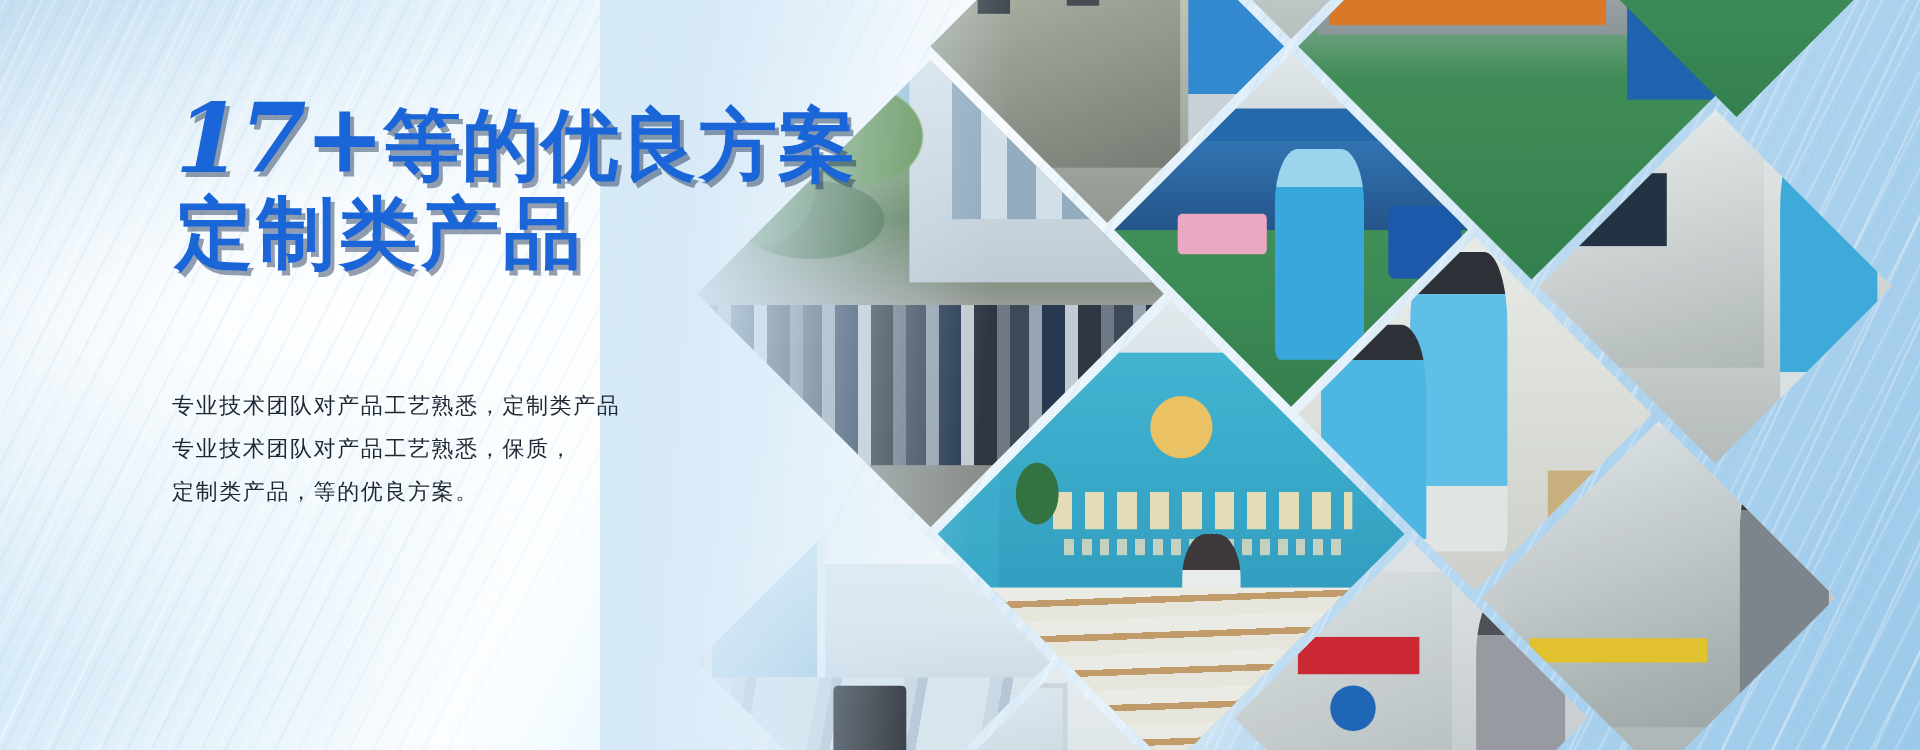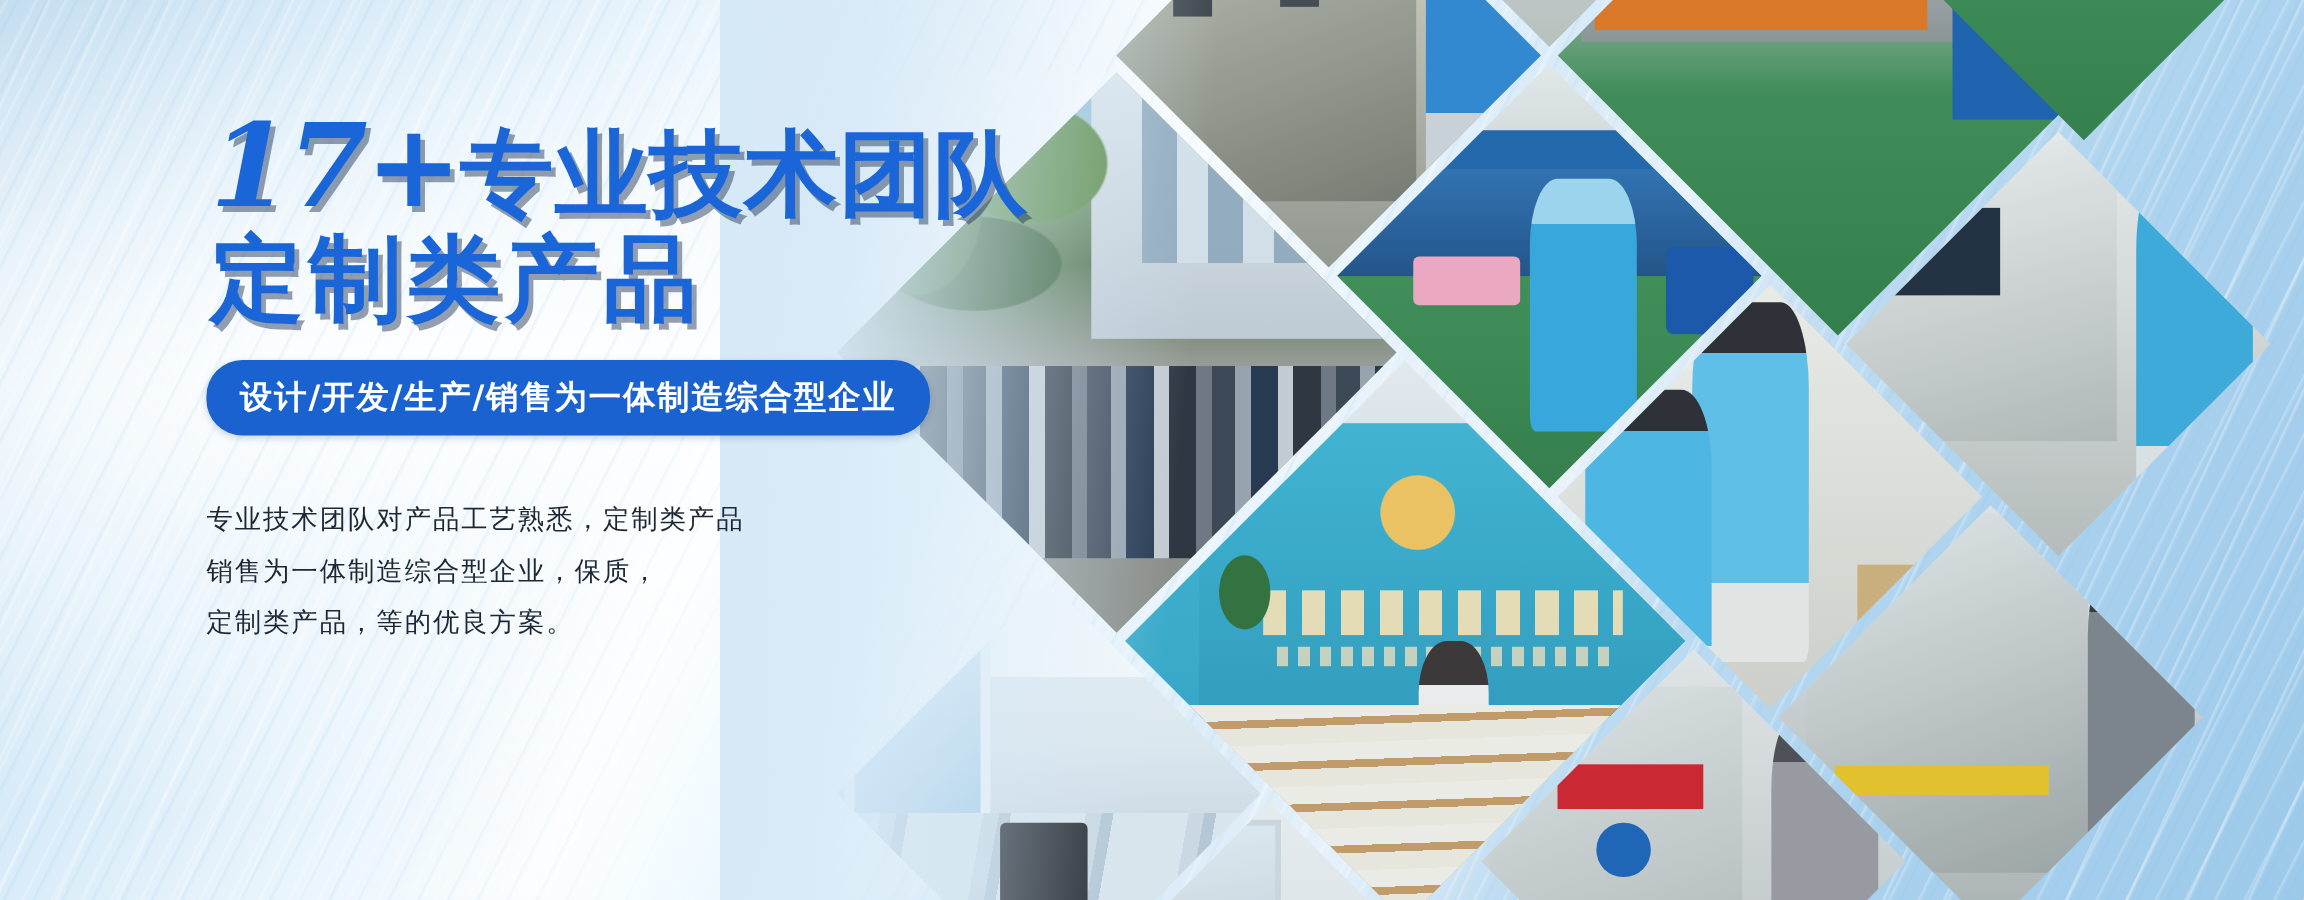--- a/index.html
+++ b/index.html
@@ -253,21 +253,21 @@
     font-size:27px;
     font-weight:700;
     letter-spacing:1.5px;
     padding:13px 28px 14px 28px;
     border-radius:30px;
     white-space:nowrap;
     box-shadow:0 2px 6px rgba(20,60,120,0.22);
   }
 
   #description{
-    position:absolute;left:172px;top:412px;
+    position:absolute;left:172px;top:384px;
     color:#1d2733;
     font-size:22px;
     line-height:43px;
     letter-spacing:1.6px;
     font-weight:500;
   }
   #description div{white-space:nowrap;}
 </style>
 </head>
 <body>
@@ -427,28 +427,27 @@
         </div>
     </div>
 
   </div>
 
   <div id="collage-mask"></div>
 
   <div id="content">
 
     <div class="headline" id="headline-1">
-      <span class="num">17+</span><span>专业技术团队</span>
+      <span class="num">17+</span><span>等的优良方案</span>
     </div>
 
     <div class="headline" id="headline-2">定制类产品</div>
 
-    <div id="tagline-pill">设计/开发/生产/销售为一体制造综合型企业</div>
 
     <div id="description">
       <div>专业技术团队对产品工艺熟悉，定制类产品</div>
-      <div>销售为一体制造综合型企业，保质，</div>
+      <div>专业技术团队对产品工艺熟悉，保质，</div>
       <div>定制类产品，等的优良方案。</div>
     </div>
 
   </div>
 
 </div>
 
 </body></html>

